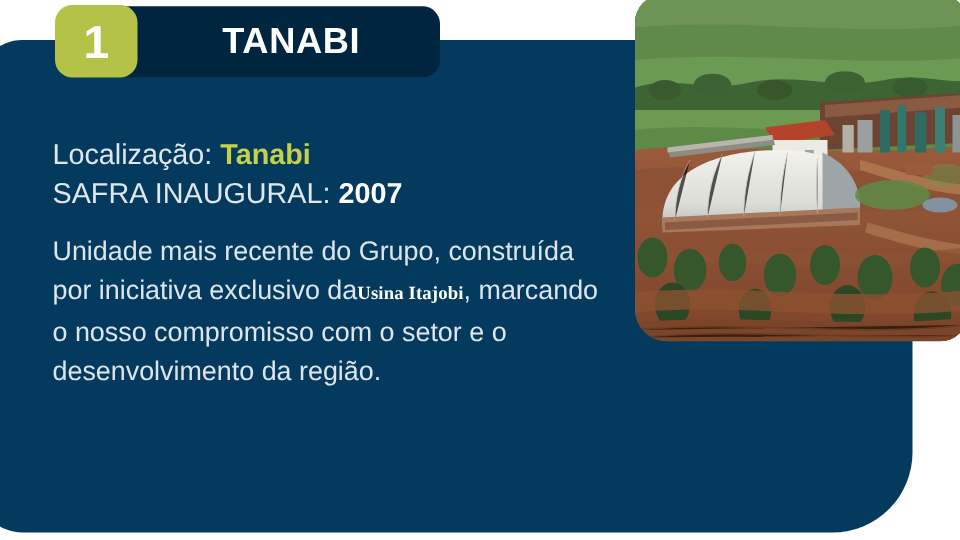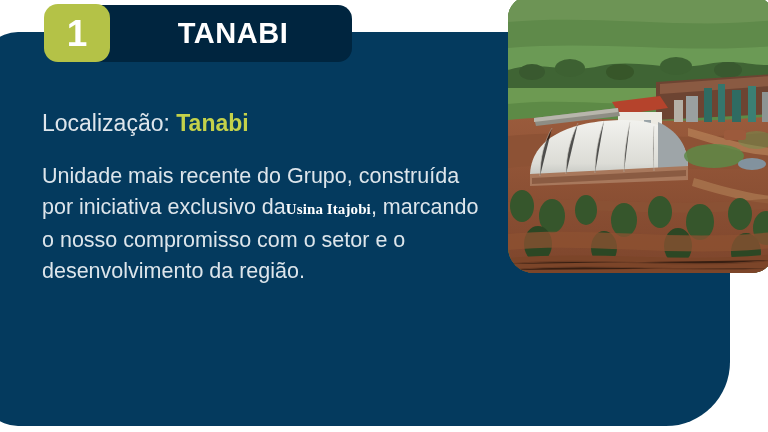--- a/index.html
+++ b/index.html
@@ -106,21 +106,21 @@
   }
   .meta-value-accent {
     color: #c4d14a;
     font-weight: bold;
   }
   .meta-value-strong {
     color: #ffffff;
     font-weight: bold;
   }
   #description {
-    margin-top: 22px;
+    margin-top: 16px;
     color: #dde5eb;
     font-size: 21.5px;
     line-height: 31px;
   }
   #brand-inline {
     font-family: "Liberation Serif", serif;
     font-weight: bold;
     font-size: 15px;
     color: #ffffff;
     letter-spacing: 0.1px;
@@ -242,18 +242,22 @@
   </div>
 </div>
 
 <div id="card-body">
 
   <div class="meta-line">
     <span>Localização:</span>
     <span class="meta-value-accent">Tanabi</span>
   </div>
 
+  <div class="meta-line">
+    <span>SAFRA INAUGURAL:</span>
+    <span class="meta-value-strong">2007</span>
+  </div>
 
   <div id="description">
     <span>Unidade mais recente do Grupo, construída por iniciativa exclusivo da</span><span id="brand-inline">Usina Itajobi</span><span>, marcando o nosso compromisso com o setor e o desenvolvimento da região.</span>
   </div>
 
 </div>
 
 </body></html>

